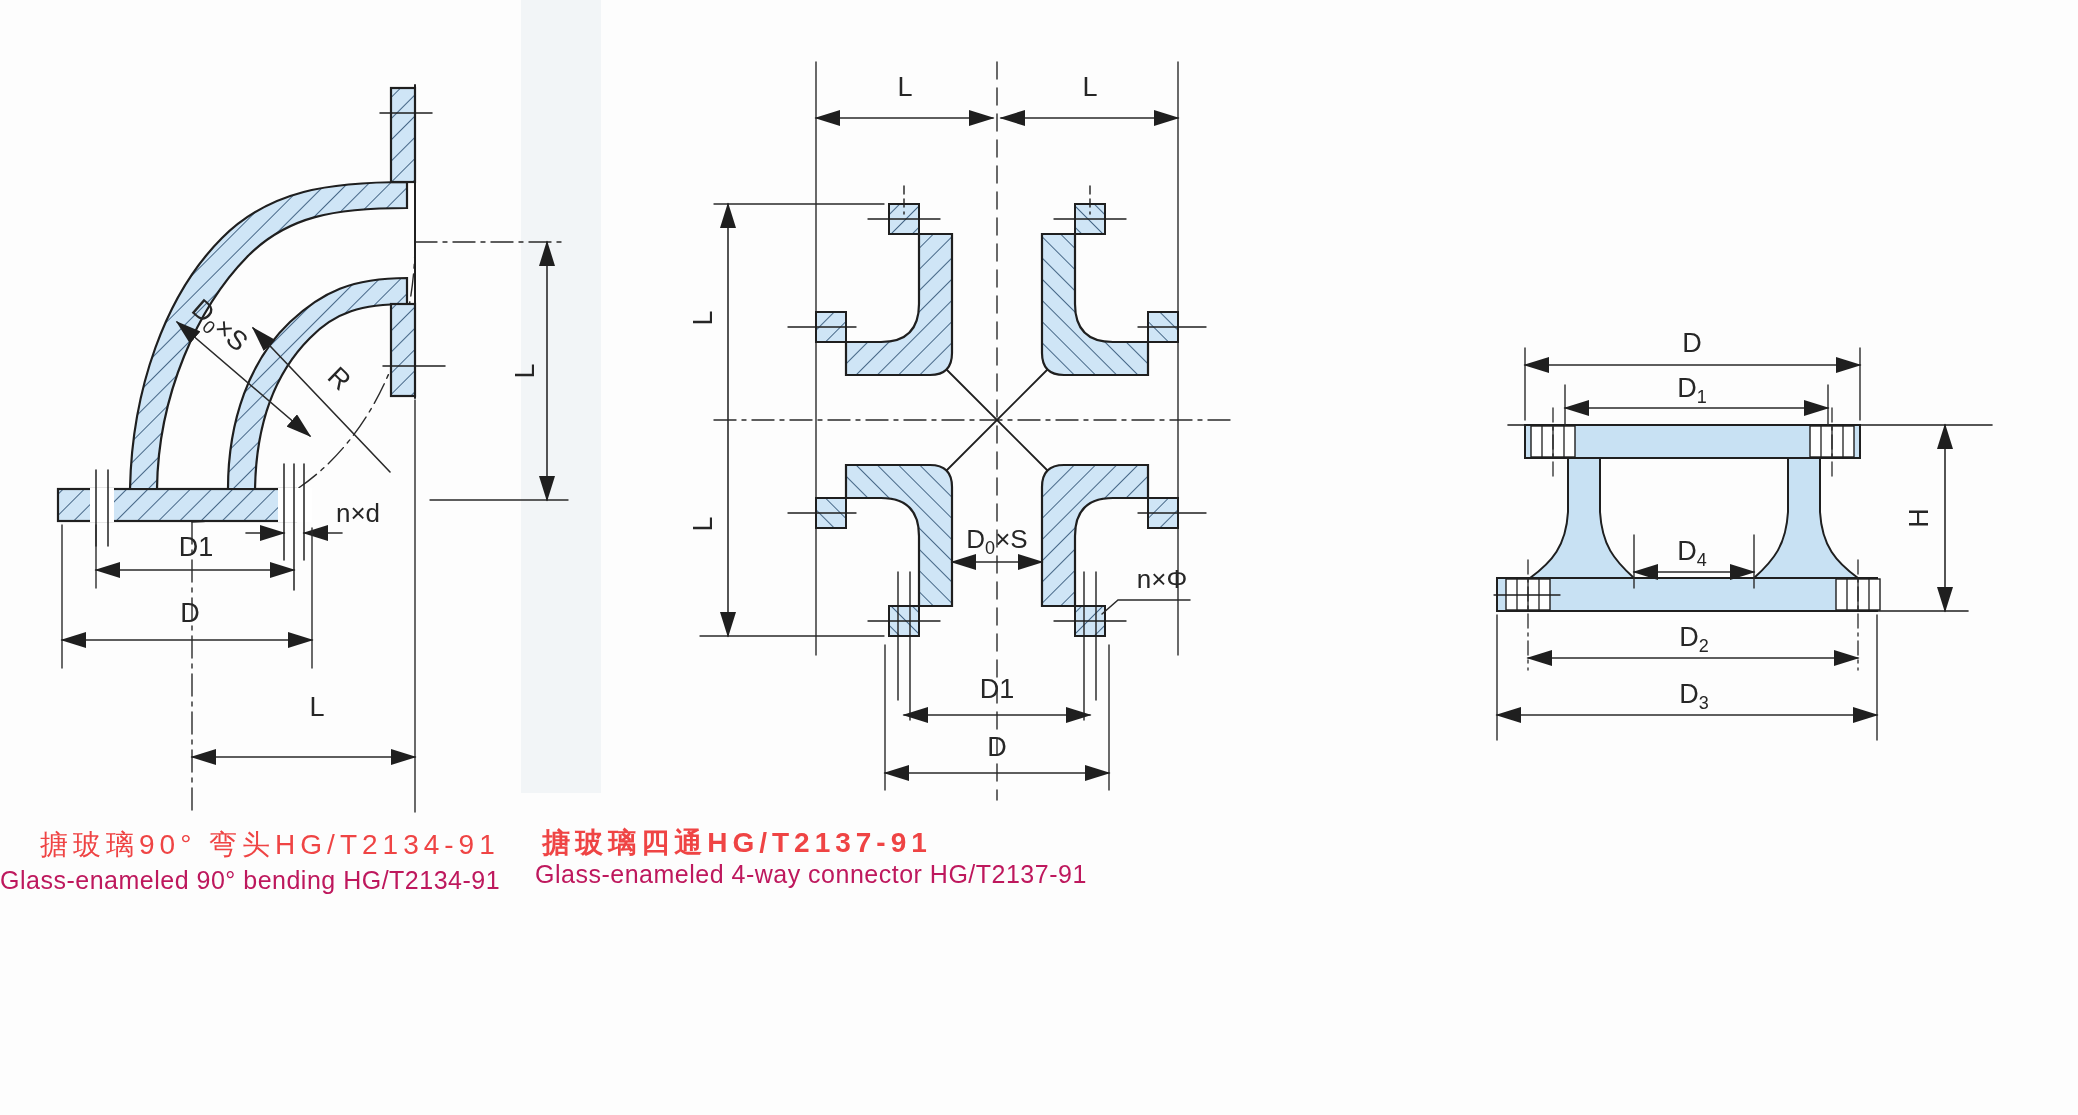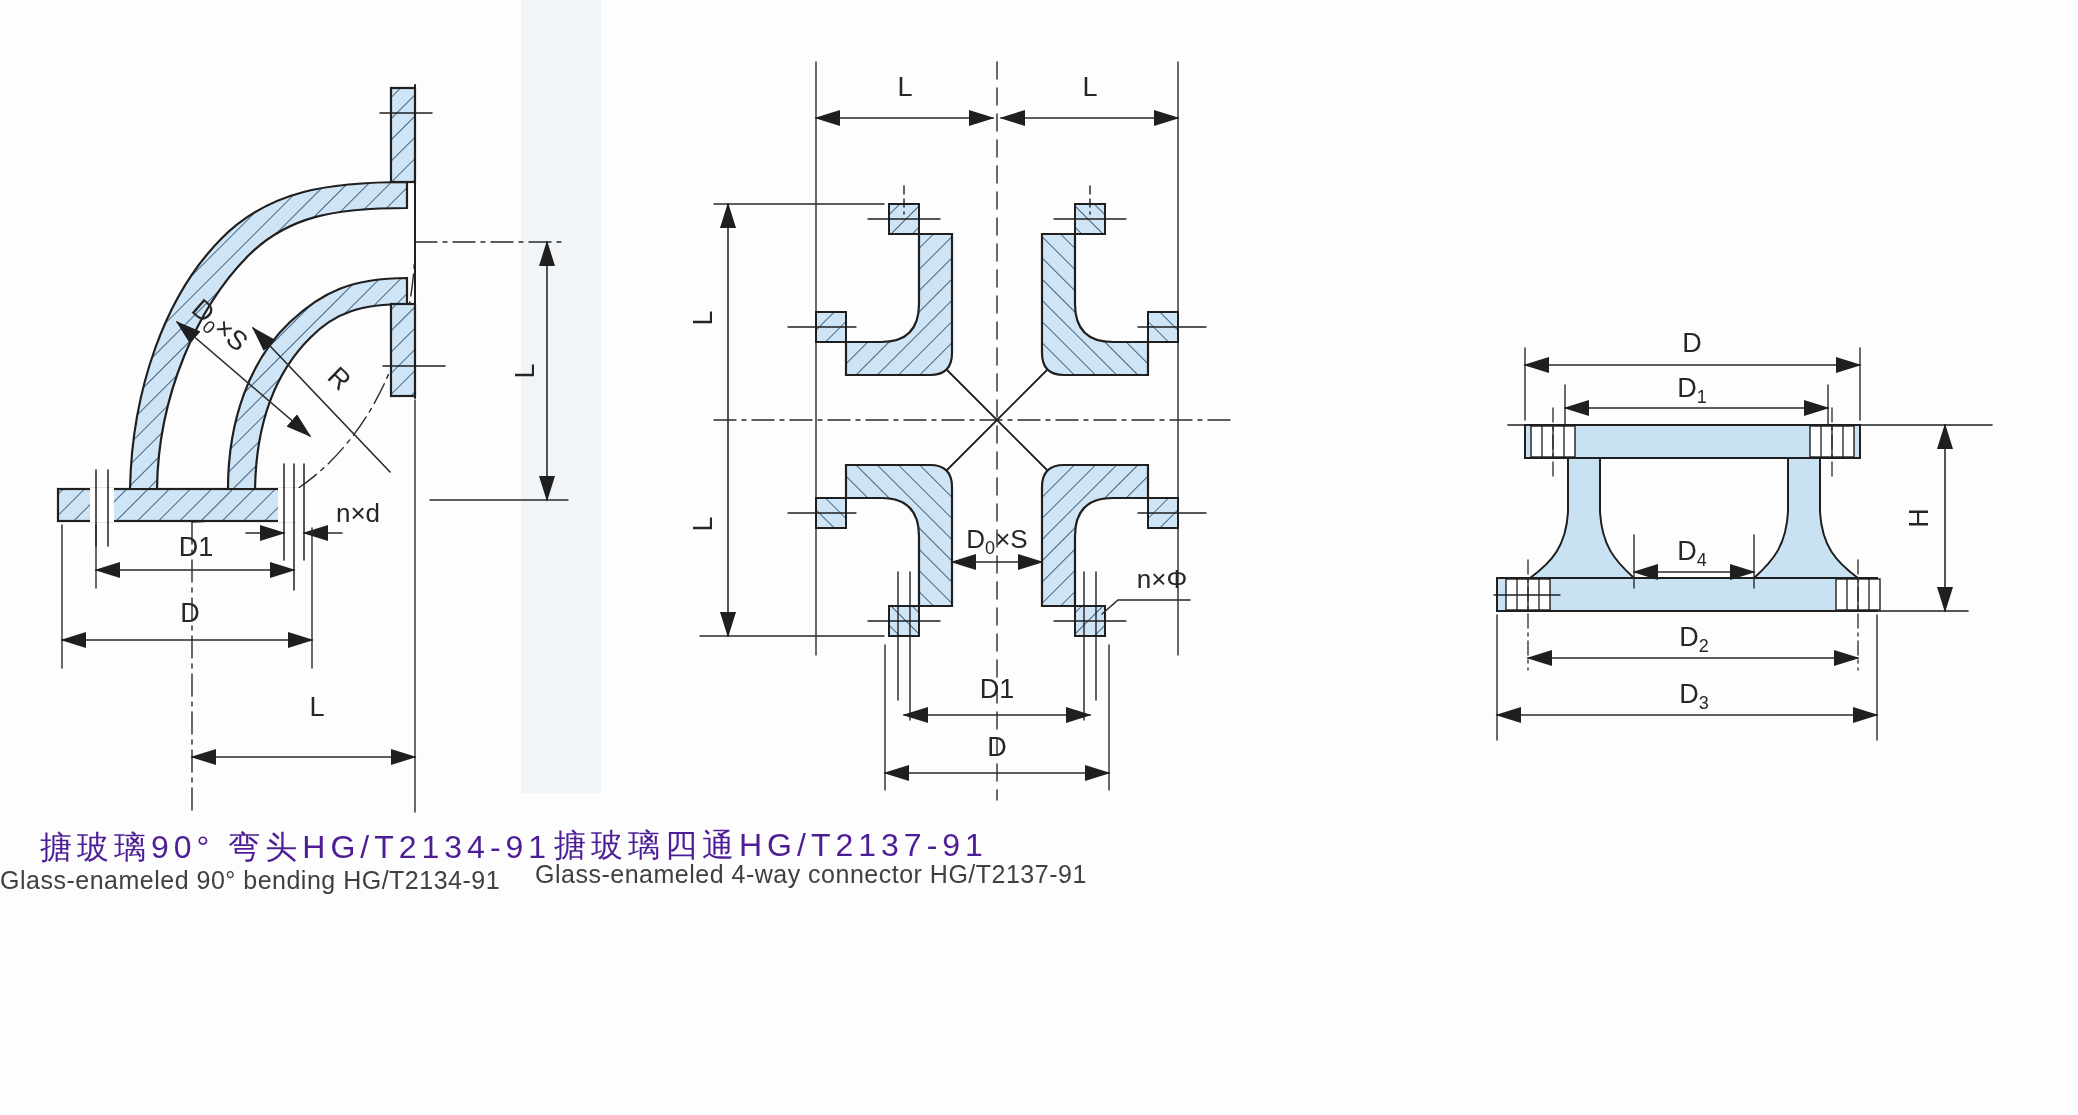--- a/index.html
+++ b/index.html
@@ -1,22 +1,22 @@
 <!DOCTYPE html>
 <html><head>
 <meta charset="utf-8">
 <style>
   html,body{margin:0;padding:0;}
   body{width:2078px;height:1115px;background:#fdfdfd;position:relative;overflow:hidden;
        font-family:"Liberation Sans", sans-serif;color:#262626;}
   .stage{position:absolute;left:0;top:0;width:2078px;height:1115px;}
   svg text{font-family:"Liberation Sans", sans-serif;fill:#262626;}
   .caption{position:absolute;text-align:center;white-space:nowrap;}
-  .caption-zh{font-size:32px;letter-spacing:5px;color:#4c1d95;}
-  .caption-en{font-size:25px;letter-spacing:0.5px;color:#404040;}
+  .caption-zh{font-size:28px;letter-spacing:5px;color:#ef4444;}
+  .caption-en{font-size:25px;letter-spacing:0.5px;color:#be185d;}
 </style>
 </head>
 <body>
 
 <div class="stage">
 <svg width="2078" height="1115" viewBox="0 0 2078 1115">
   <defs>
     <marker id="ae" orient="auto" markerWidth="16" markerHeight="10" refX="15" refY="5">
       <path d="M0,0 L16,5 L0,10 z" fill="#1f1f1f"></path>
     </marker>
@@ -254,15 +254,15 @@
       <line x1="1877" y1="615" x2="1877" y2="740" stroke="#2a2a2a" stroke-width="1.4"></line>
       <line x1="1497" y1="715" x2="1877" y2="715" stroke="#2a2a2a" stroke-width="1.6" marker-start="url(#as)" marker-end="url(#ae)"></line>
       <text x="1694" y="703" font-size="27" text-anchor="middle"><tspan>D</tspan><tspan font-size="18" dy="6">3</tspan></text>
     </g>
   </g>
 </svg>
 
 
 <div class="caption caption-zh" style="left:40px;top:826px;width:430px;">搪玻璃90° 弯头HG/T2134-91</div>
 <div class="caption caption-en" style="left:0px;top:866px;width:500px;">Glass-enameled 90° bending HG/T2134-91</div>
-<div class="caption caption-zh" style="left:554px;top:824px;width:420px;">搪玻璃四通HG/T2137-91</div>
+<div class="caption caption-zh" style="left:527px;top:824px;width:420px;font-weight:bold;">搪玻璃四通HG/T2137-91</div>
 <div class="caption caption-en" style="left:515px;top:860px;width:510px;margin-left:20px;">Glass-enameled 4-way connector HG/T2137-91</div>
 </div>
 
 </body></html>

